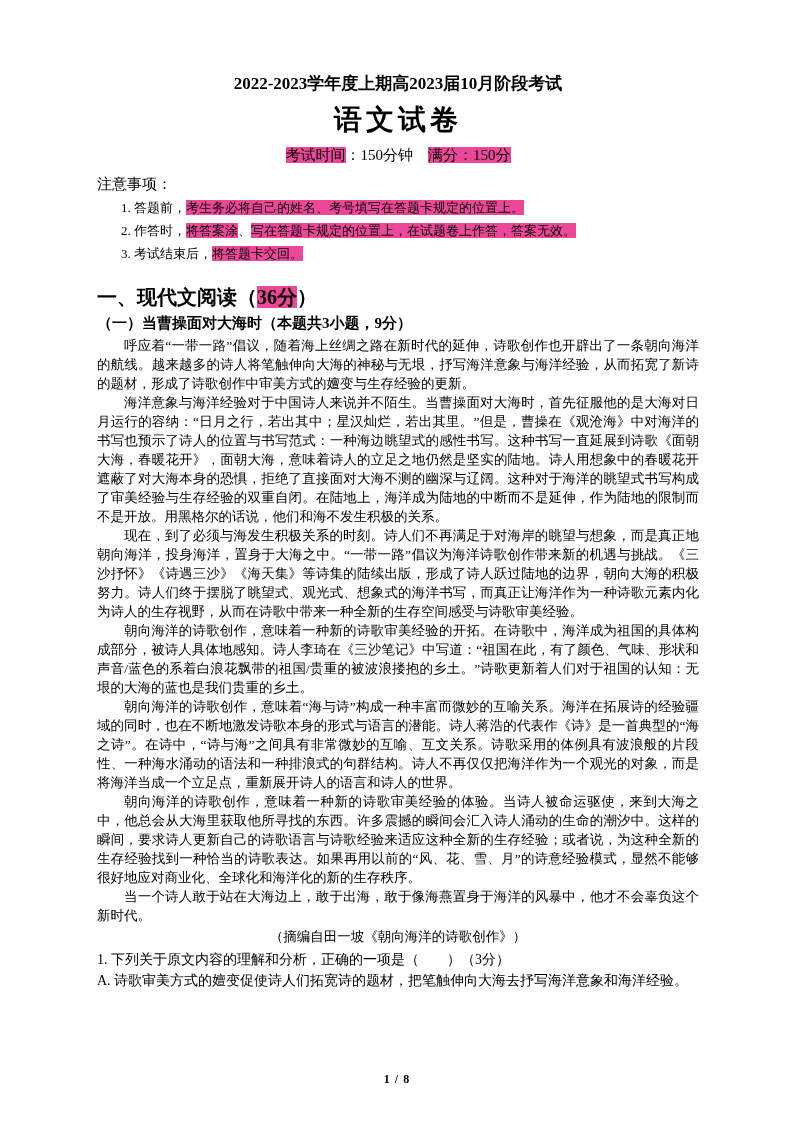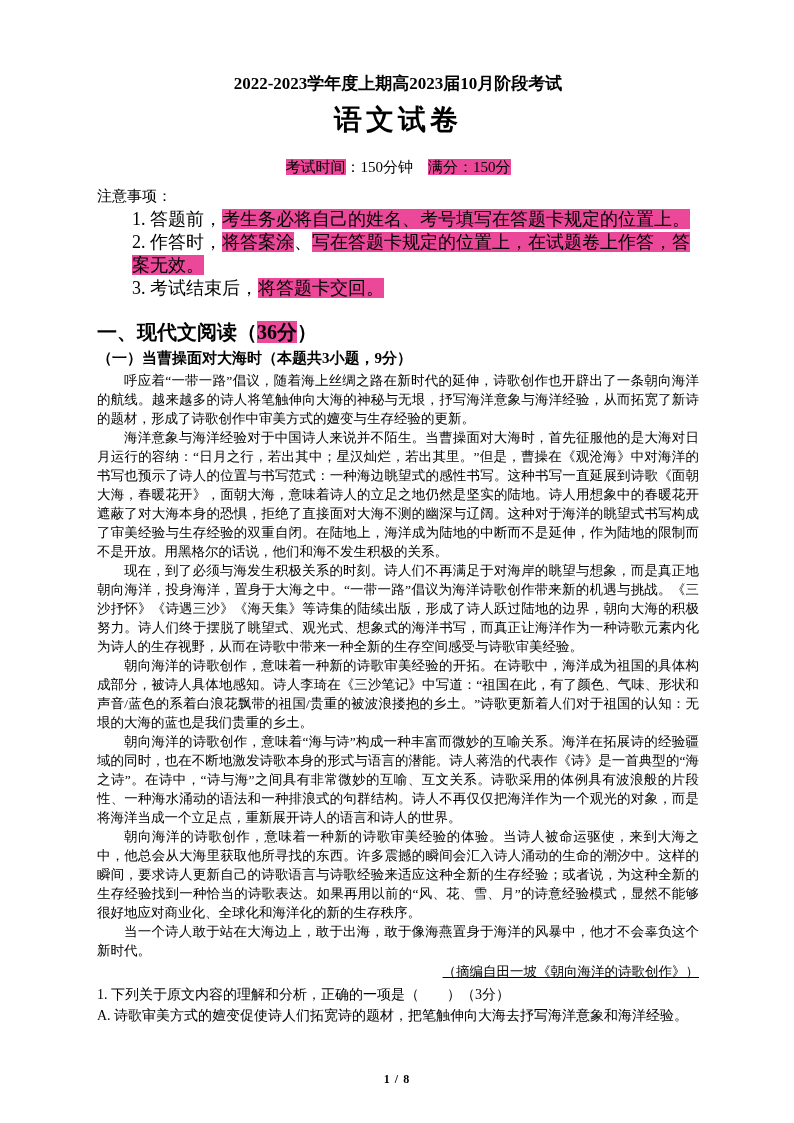--- a/index.html
+++ b/index.html
@@ -2,30 +2,30 @@
 <html><head>
 <meta charset="utf-8">
 <style>
   html,body{margin:0;padding:0;background:#ffffff;}
   .page{
     position:relative;width:794px;height:1123px;margin:0 auto;background:#ffffff;color:#000;
     font-family:"Liberation Serif","DejaVu Serif",serif;
     box-sizing:border-box;padding:72px 95px 0 97px;overflow:hidden;
   }
   .exam-session{text-align:center;font-weight:700;font-size:17px;line-height:24px;}
-  .doc-title{text-align:center;font-weight:700;font-size:28px;line-height:38px;letter-spacing:4px;margin:5px 0 17px;}
+  .doc-title{text-align:center;font-weight:700;font-size:28px;line-height:38px;letter-spacing:4px;margin:5px 0 5px;}
   .info-line{text-align:center;font-size:15px;line-height:22px;margin-bottom:7px;}
   .notices-heading{font-size:15px;line-height:23px;}
-  .note-item{font-size:18px;line-height:23px;margin-left:35px;}
+  .note-item{font-size:13px;line-height:23px;margin-left:24px;}
   .section-heading{font-size:20px;font-weight:700;line-height:25px;margin:20px 0 0;}
   .sub-heading{font-size:15px;font-weight:700;line-height:24px;margin:1px 0 0;}
   .instruction{font-size:14px;line-height:22px;}
   .passage{margin-top:1px;}
   .para{margin:0;font-size:13.5px;line-height:19px;text-align:justify;text-indent:2em;}
-  .attribution{font-size:13.5px;line-height:20px;text-align:right;margin-top:2px;text-decoration:underline;}
+  .attribution{font-size:13.5px;line-height:20px;text-align:center;margin-top:2px;}
   .question{font-size:14px;line-height:21px;margin-top:2px;}
   .option{font-size:14px;line-height:21px;}
   .hl{background:#ec4899;}
   .footer{position:absolute;left:0;right:0;bottom:36px;text-align:center;}
   .page-indicator{font-size:12px;font-weight:700;letter-spacing:1px;}
 </style>
 </head>
 <body>
 
 <div class="page">

